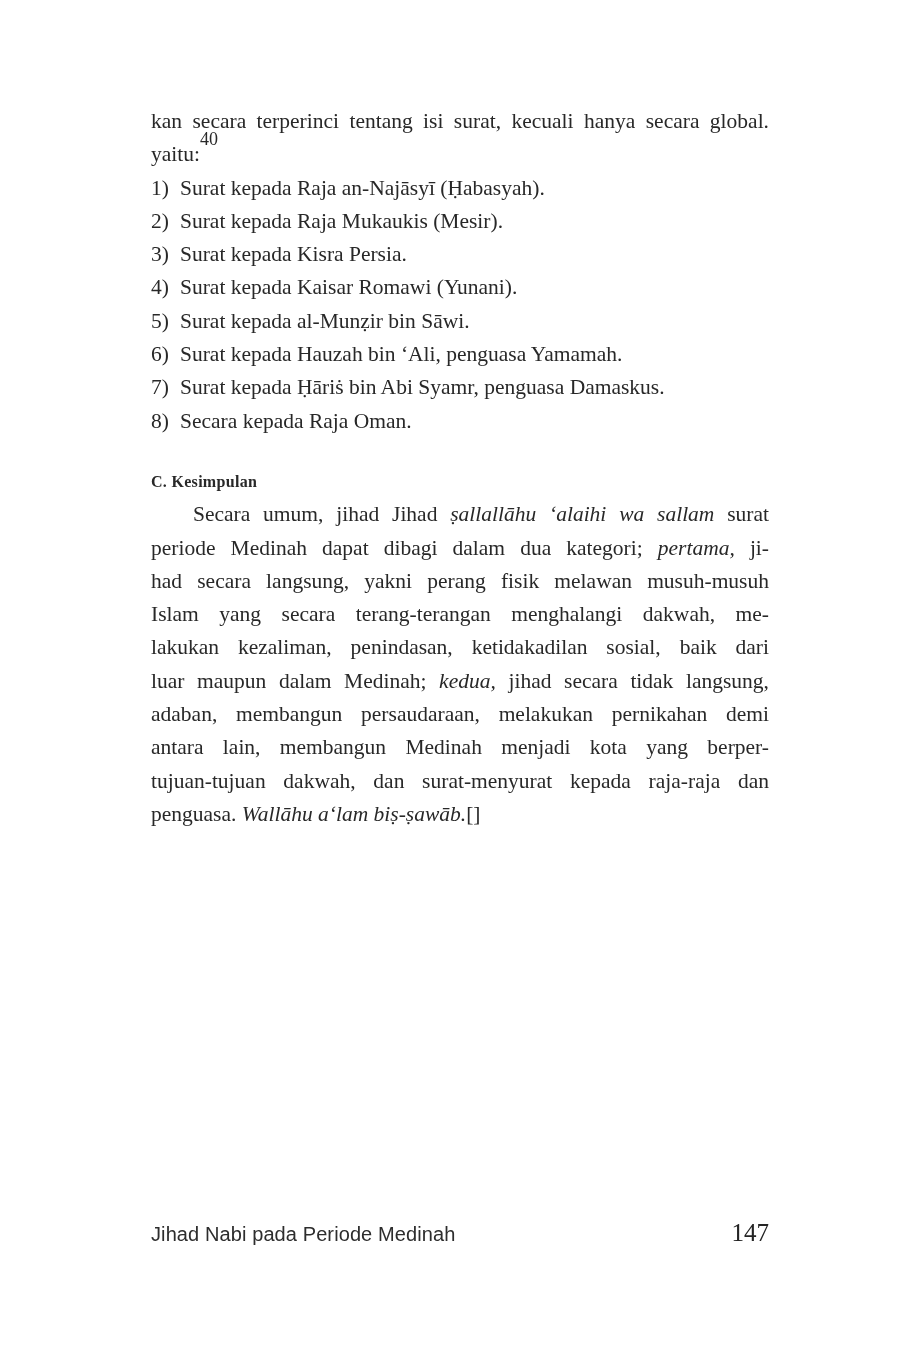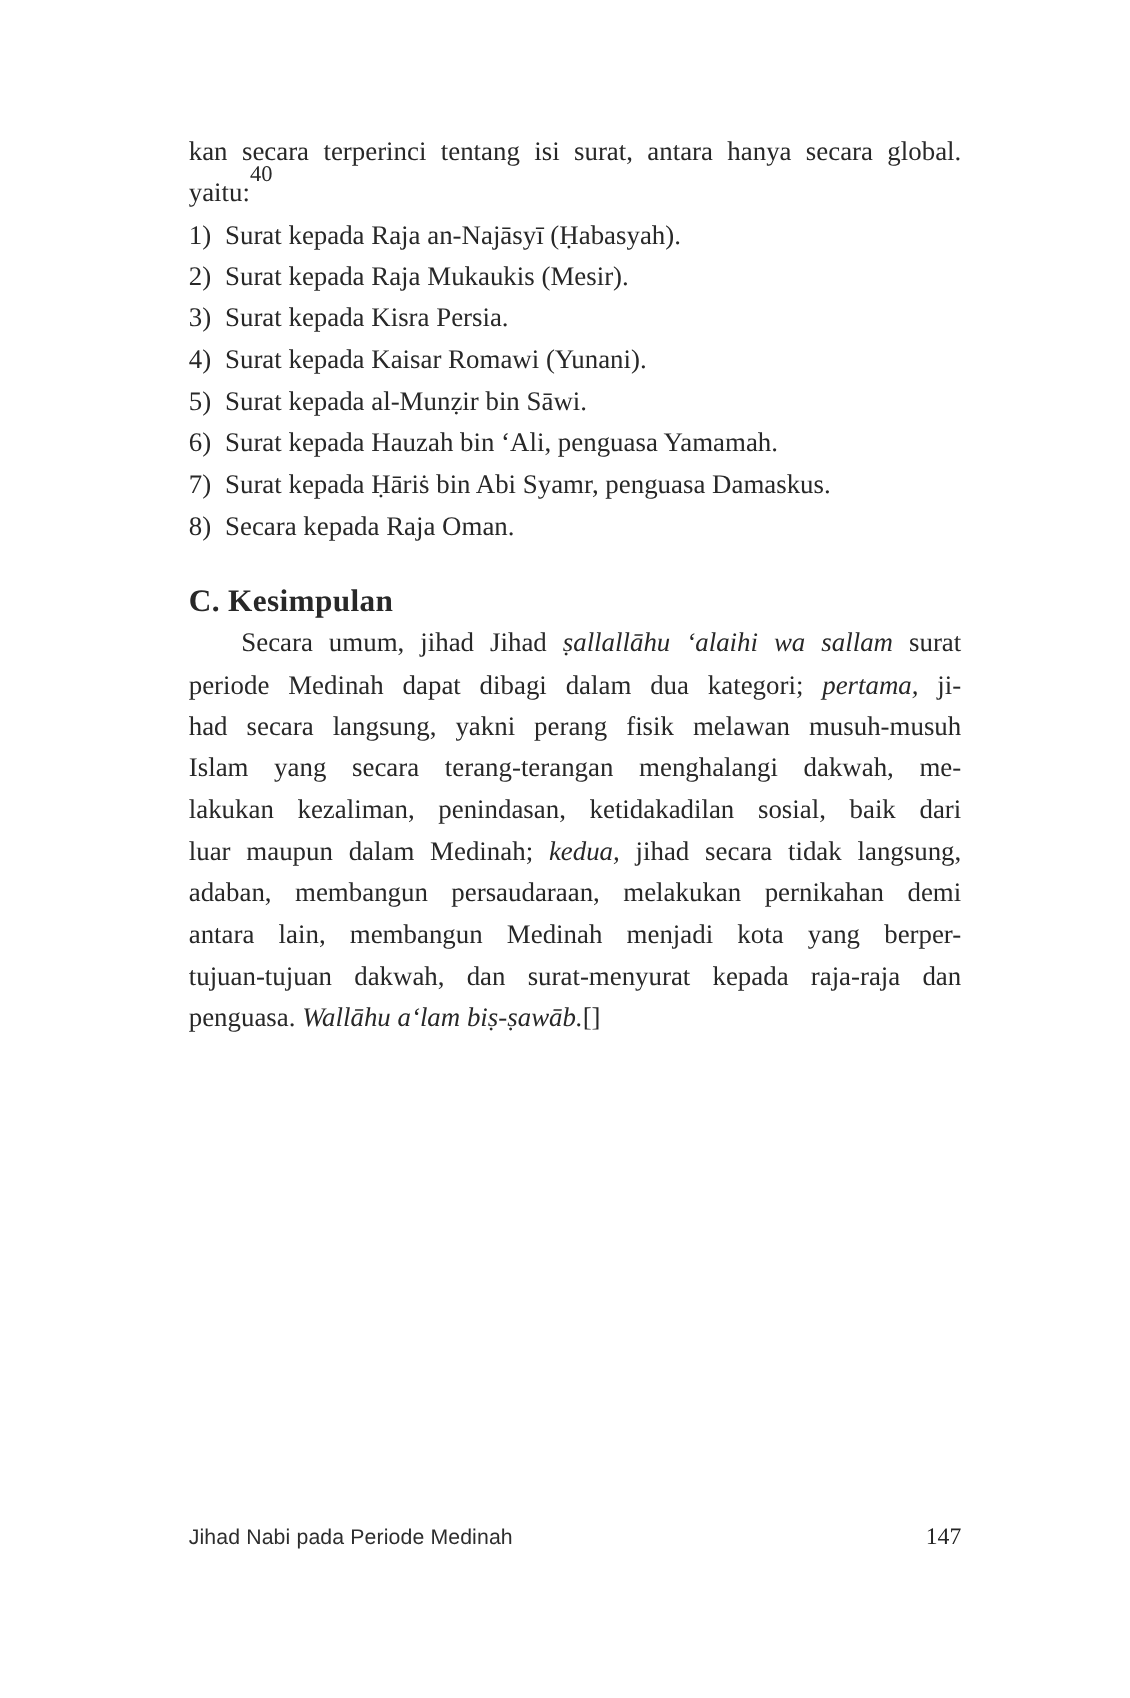--- a/index.html
+++ b/index.html
@@ -22,56 +22,56 @@
   .justify { text-align: justify; text-align-last: justify; }
   sup.fnref {
     font-size: 18px;
     position: relative; top: -8px;
     line-height: 0;
   }
   .list-row { display: flex; }
   .list-row .num { width: 29px; flex: none; }
   .heading {
     font-weight: bold;
-    font-size: 25px;
+    font-size: 16px;
     line-height: 33.3px;
     margin: 27px 0 0 0;
     letter-spacing: 0.3px;
   }
   .pline { }
   .pline.indent { text-indent: 42px; }
   .it { font-style: italic; }
   .page-footer {
     position: absolute;
     left: 151px; top: 1219px;
     width: 618px;
     display: flex;
     justify-content: space-between;
     align-items: baseline;
   }
   .running-title {
     font-family: "Liberation Sans", "DejaVu Sans", sans-serif;
-    font-size: 17px;
+    font-size: 20px;
     color: #2d2d2d;
     letter-spacing: 0.1px;
   }
   .page-number {
     font-family: "Liberation Serif", "DejaVu Serif", serif;
-    font-size: 19px;
+    font-size: 25px;
     color: #242424;
   }
 </style>
 </head>
 <body>
 
 <div class="page">
 
   <main class="text-block">
 
-    <p class="line justify">kan secara terperinci tentang isi surat, antara hanya secara global.</p>
+    <p class="line justify">kan secara terperinci tentang isi surat, kecuali hanya secara global.</p>
 
     <p class="line"><span>yaitu:</span><sup class="fnref">40</sup></p>
 
     <div id="letter-list">
         <div class="list-row">
           <span class="num">1)</span>
           <span>Surat kepada Raja an-Najāsyī (Ḥabasyah).</span>
         </div>
         <div class="list-row">
           <span class="num">2)</span>

